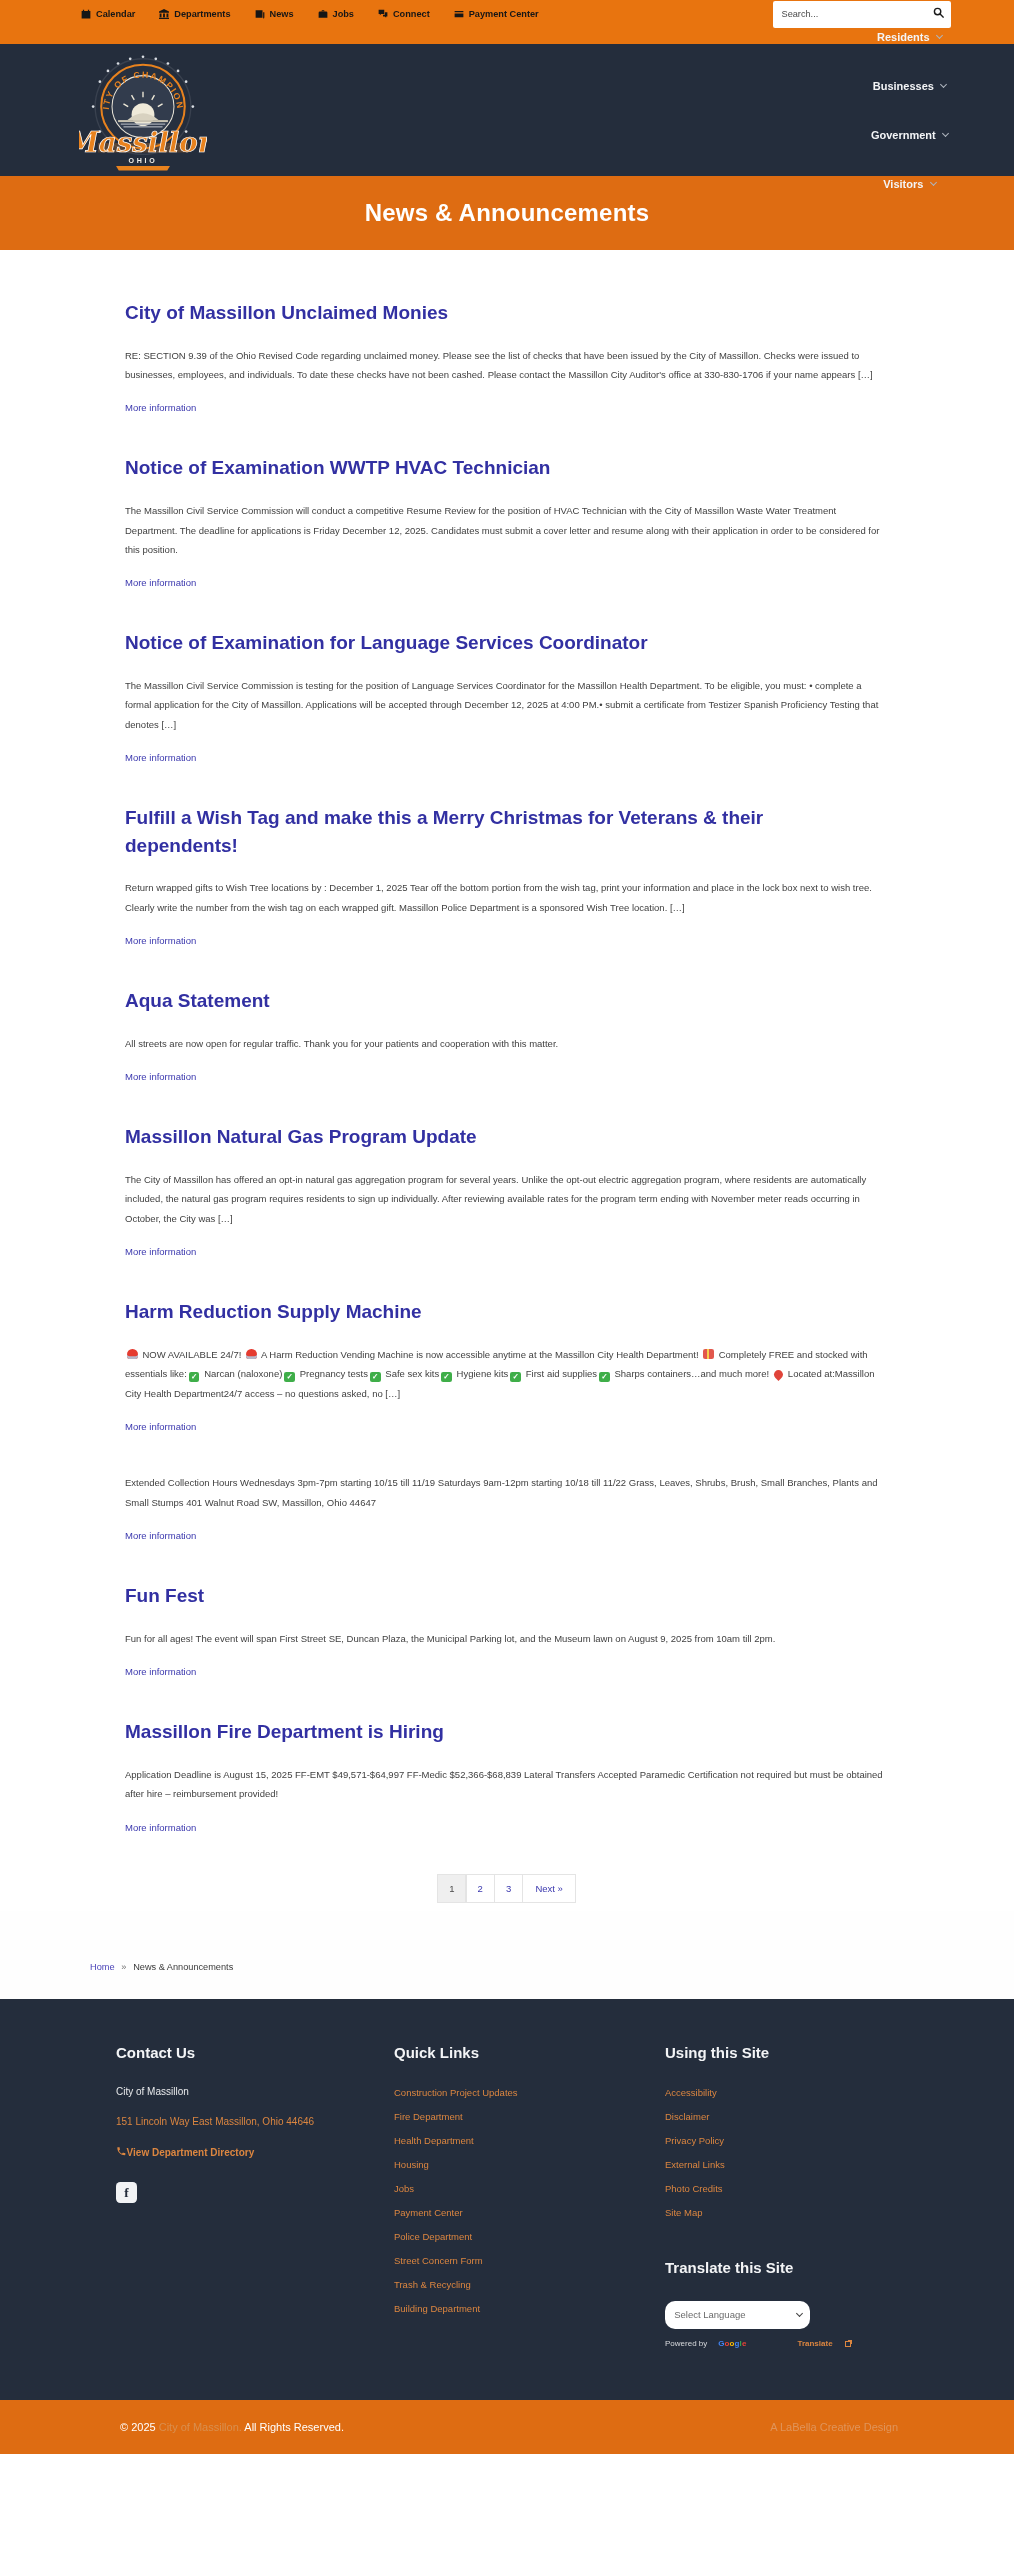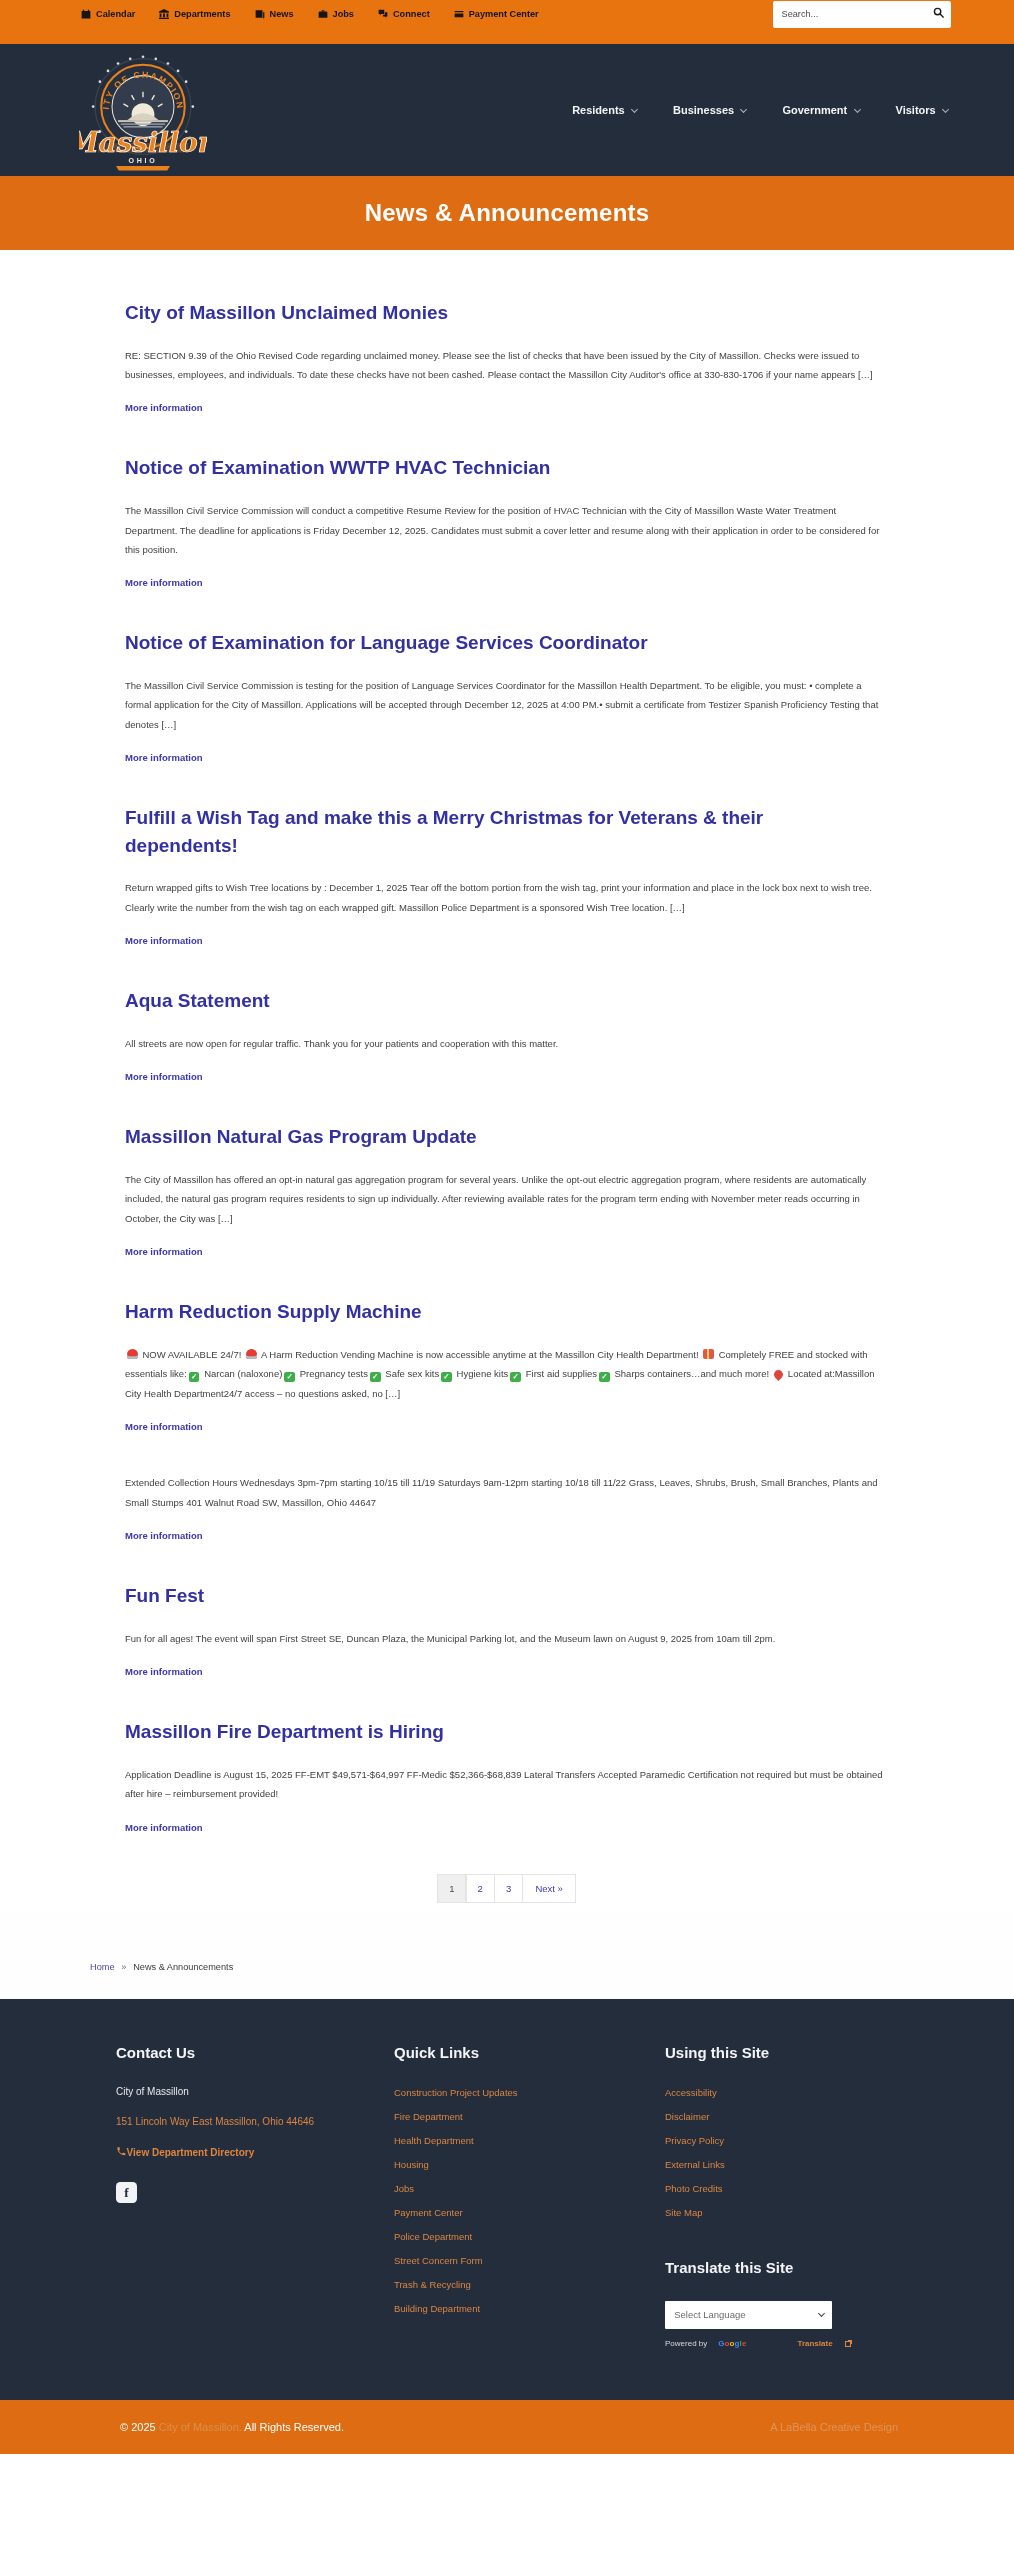--- a/index.html
+++ b/index.html
@@ -31,41 +31,41 @@
   }
   .search input::placeholder { color: #4a4a4a; }
   .search button { background: none; border: none; cursor: pointer; display: flex; }
 
   
   .mainhead {
     background: #242D3C; height: 132px; display: flex; align-items: center;
     padding: 0 67px 0 79px;
   }
   .logo { margin-top: 4.2px; }
-  .nav { margin-left: auto; display: flex; align-items: center; gap: 37px; }
+  .nav { margin-left: auto; display: flex; align-items: center; gap: 37px; flex-direction: column; }
   .nav a { color: #F4F5F7; font-size: 11px; font-weight: 700; display: flex; align-items: center; }
   .chev {
     display: inline-block; width: 5px; height: 5px; margin-left: 6.3px;
     border-right: 1.4px solid #aeb4be; border-bottom: 1.4px solid #aeb4be;
     transform: rotate(45deg) translateY(-1.4px);
   }
 
   
   .banner {
     background: #DE6C12; height: 74px; display: flex; align-items: center; justify-content: center;
   }
   .banner h1 { color: #fff; font-size: 24px; font-weight: 700; letter-spacing: 0.2px; }
 
   
   main { padding: 41px 0 0; }
   .content { width: 764px; margin: 8px auto; }
   article { margin-bottom: 41px; }
   article h2 { color: #3230A2; font-size: 19px; font-weight: 700; margin-bottom: 19px; line-height: 1.45; max-width: 690px; }
   article p  { font-size: 9.5px; line-height: 2.05; color: #414141; margin-bottom: 17px; max-width: 761px; }
-  a.more { color: #3B38AE; font-size: 9.5px; font-weight: bold; }
+  a.more { color: #3B38AE; font-size: 9.5px; }
 
   
   .em { display: inline-block; width: 10.6px; height: 10.6px; vertical-align: -1.4px; margin: 0 2.1px; border-radius: 2.1px; }
   .em.siren { background: #E53B30; border-radius: 50% 50% 25% 25%; box-shadow: inset 0 -2.8px 0 #b8b8c9; }
   .em.check { background: #3FAE49; color: #fff; font-size: 7.7px; line-height: 10.6px; text-align: center; font-weight: 700; }
   .em.gift  { background: #E2574C; background-image: linear-gradient(90deg, transparent 4.2px, #f7d04b 4.2px, #f7d04b 6.3px, transparent 6.3px); }
   .em.pin   { background: #E0443A; border-radius: 50% 50% 50% 0; transform: rotate(-45deg); width: 9.2px; height: 9.2px; }
 
   
   .pagination { display: flex; justify-content: center; margin: 10px 0 0; }
@@ -93,21 +93,21 @@
   .fb {
     width: 21px; height: 21px; background: #F2F3F5; border-radius: 4.2px;
     display: flex; align-items: center; justify-content: center;
     color: #242D3C; font-weight: 800; font-size: 13.4px; font-family: "Liberation Serif", serif;
   }
   footer ul { list-style: none; }
   footer ul li { margin-bottom: 12px; }
   footer ul a { color: #DC8640; font-size: 9.5px; }
   .translate { margin-top: 41px; }
   .select-box {
-    width: 167px; height: 28px; background: #fff; border-radius: 1px;
+    width: 145px; height: 28px; background: #fff; border-radius: 10px;
     display: flex; align-items: center; justify-content: space-between;
     padding: 0 9.2px; cursor: pointer;
   }
   .select-box span { color: #6b6b6b; font-size: 9.5px; }
   .select-box .chev { border-color: #444; margin: 0; }
   .powered { margin-top: 10.6px; font-size: 8px; color: #D8DADD; display: flex; align-items: center; gap: 11px; }
   .powered .gword { font-weight: 700; letter-spacing: 0.1px; }
   .powered .tword { color: #DC8640; font-weight: 700; margin-left: 40px; }
   .ext { display: inline-block; width: 6.3px; height: 6.3px; border: 0.7px solid #DC8640; position: relative; margin-left: 1.4px; }
   .ext::after { content: ""; position: absolute; right: -2.1px; top: -2.1px; width: 3.5px; height: 3.5px; border-top: 0.7px solid #DC8640; border-right: 0.7px solid #DC8640; }

